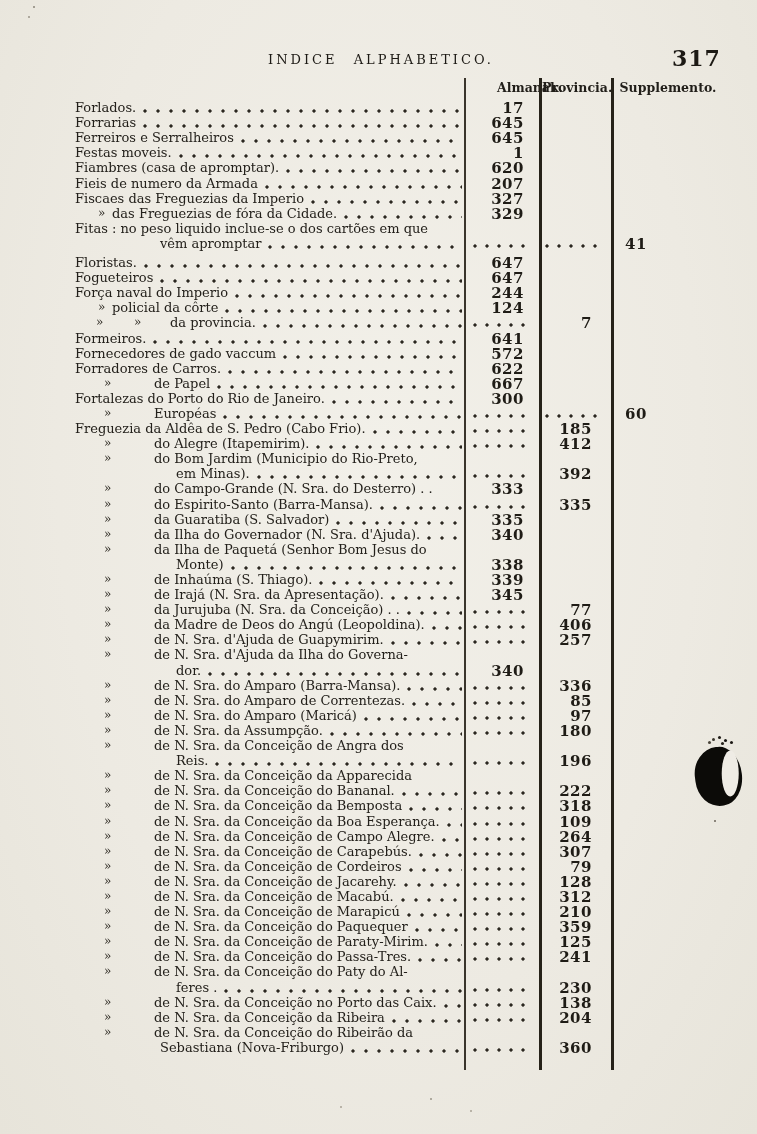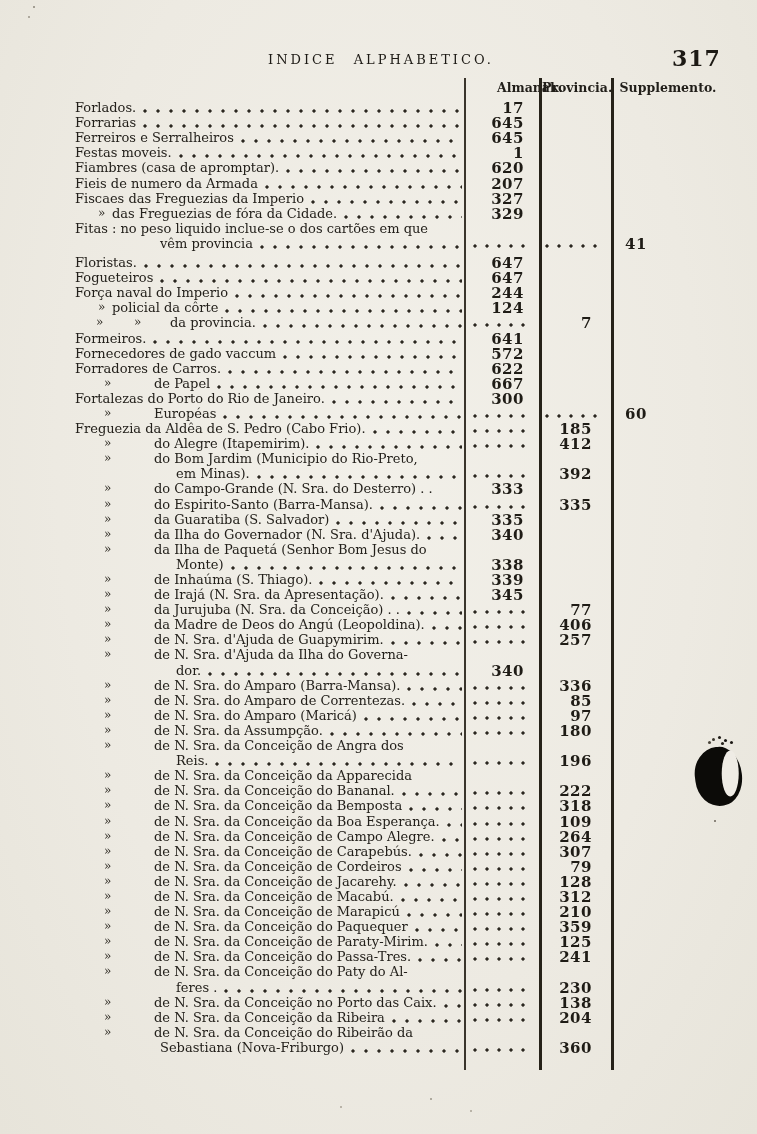--- a/index.html
+++ b/index.html
@@ -187,21 +187,21 @@
       <div class="row">
         <div class="entry ind0">
           <span class="txt">Fitas : no peso liquido inclue-se o dos cartões em que</span>
         </div>
         <div class="col col-a"></div>
         <div class="col col-p"></div>
         <div class="col col-s"></div>
       </div>
       <div class="row" style="margin-bottom: 4px;">
         <div class="entry ind5">
-          <span class="txt">vêm provincia</span>
+          <span class="txt">vêm apromptar</span>
           <span class="leader"></span>
         </div>
         <div class="col col-a">
           <span class="dotfill"></span>
         </div>
         <div class="col col-p">
           <span class="dotfill"></span>
         </div>
         <div class="col col-s">
           <span class="num">41</span>

